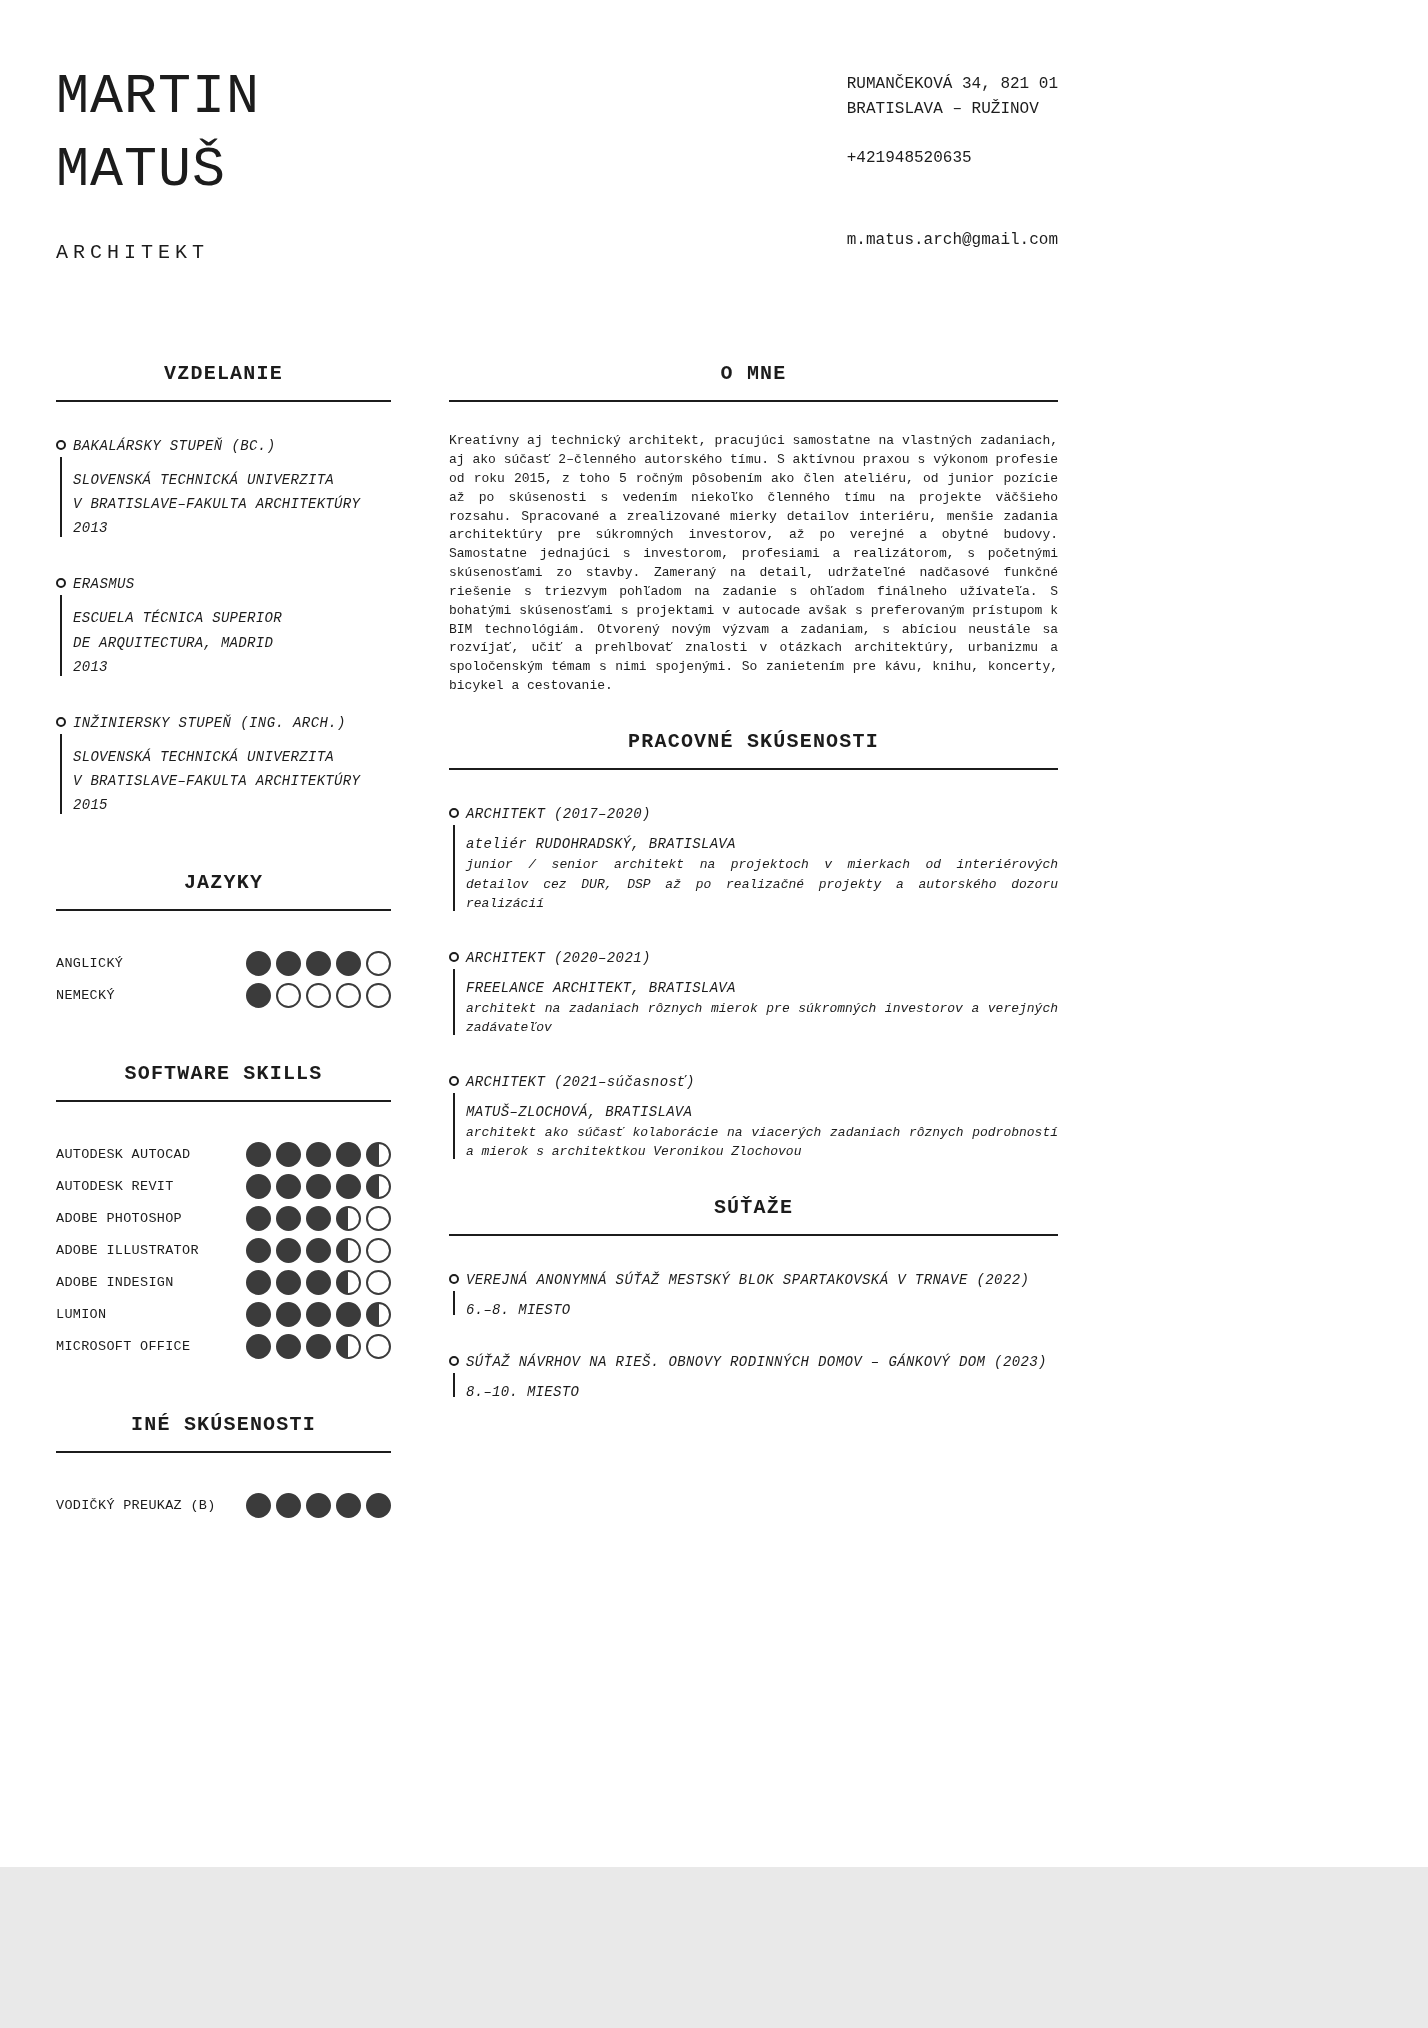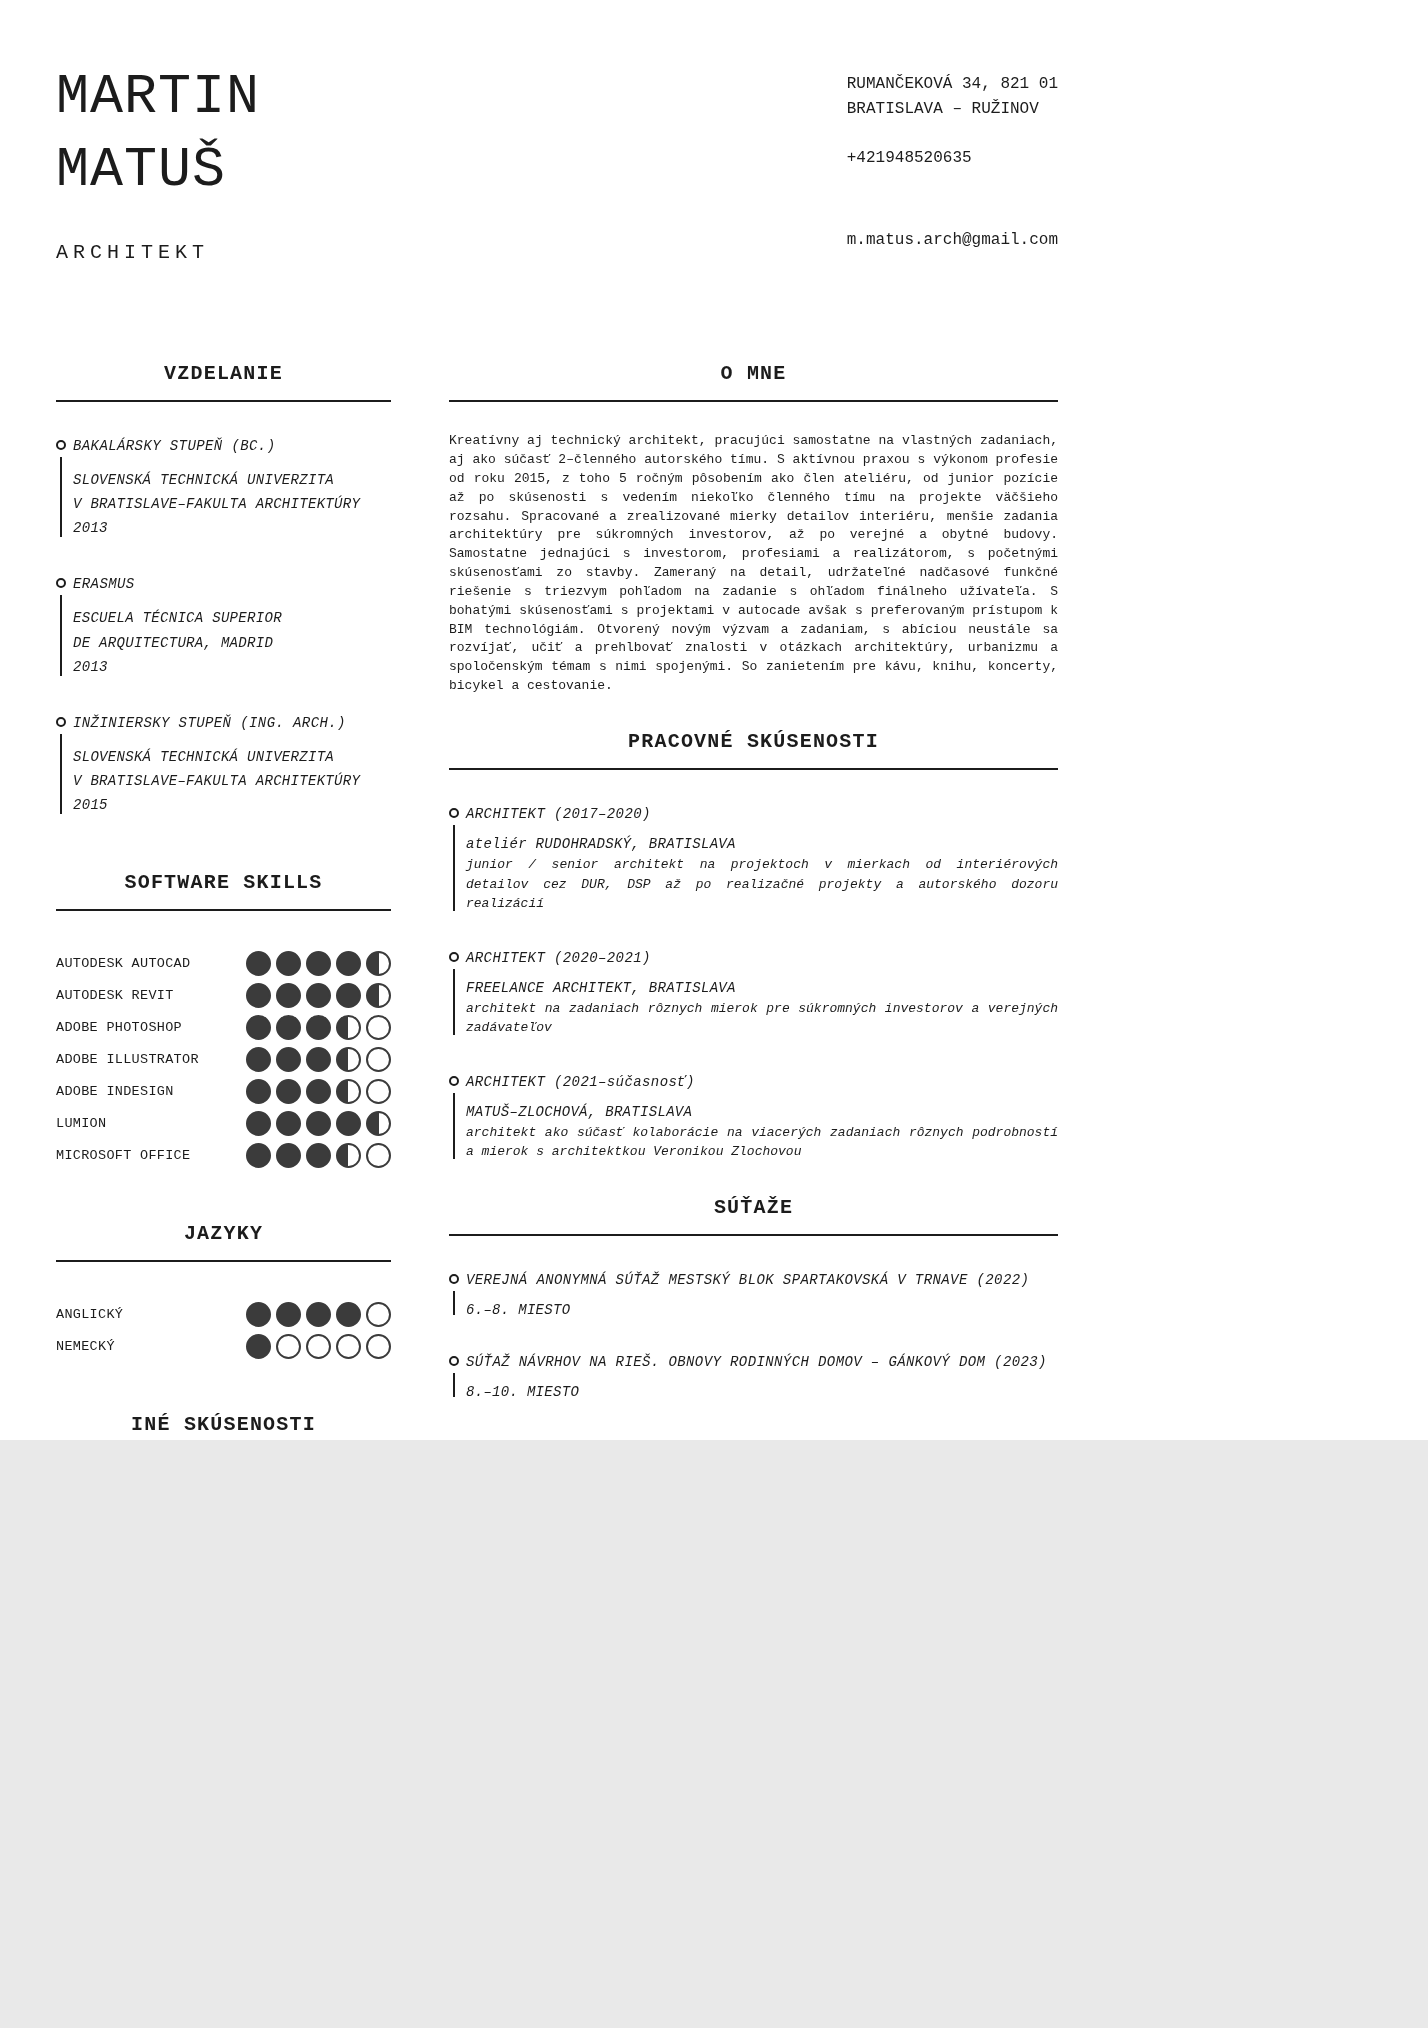--- a/index.html
+++ b/index.html
@@ -4,21 +4,21 @@
 <title>CV</title>
 <style>
   * { margin: 0; padding: 0; box-sizing: border-box; }
   html, body { background: #e9e9e9; }
   body {
     font-family: "Liberation Mono", "DejaVu Sans Mono", monospace;
     color: var(--ink, #1c1c1c);
   }
   .page {
     width: 1428px;
-    height: 1440px;
+    height: 1867px;
     margin: 0 auto;
     background: #ffffff;
     padding: 62px 370px 40px 56px;
     overflow: hidden;
   }
 
   
   .header { display: flex; justify-content: space-between; align-items: flex-start; }
   .name { font-size: 55px; line-height: 1.32; letter-spacing: 1px; font-weight: 400; }
   .role { margin-top: 34px; font-size: 20px; letter-spacing: 5px; }
@@ -141,20 +141,46 @@
               <div class="e-line">SLOVENSKÁ TECHNICKÁ UNIVERZITA</div>
               <div class="e-line">V BRATISLAVE–FAKULTA ARCHITEKTÚRY</div>
               <div class="e-line">2015</div>
             </div>
           </div>
 
         </div>
       </section>
 
       <section>
+        <h2 class="sec-h">JAZYKY</h2>
+        <div class="skill-list">
+          <div class="skill-row">
+            <span class="skill-label">ANGLICKÝ</span>
+            <span class="dots">
+                <span class="dot full"></span>
+                <span class="dot full"></span>
+                <span class="dot full"></span>
+                <span class="dot full"></span>
+                <span class="dot empty"></span>
+              </span>
+          </div>
+          <div class="skill-row">
+            <span class="skill-label">NEMECKÝ</span>
+            <span class="dots">
+                <span class="dot full"></span>
+                <span class="dot empty"></span>
+                <span class="dot empty"></span>
+                <span class="dot empty"></span>
+                <span class="dot empty"></span>
+              </span>
+          </div>
+        </div>
+      </section>
+
+      <section>
         <h2 class="sec-h">SOFTWARE SKILLS</h2>
         <div class="skill-list">
           <div class="skill-row">
             <span class="skill-label">AUTODESK AUTOCAD</span>
             <span class="dots">
                 <span class="dot full"></span>
                 <span class="dot full"></span>
                 <span class="dot full"></span>
                 <span class="dot full"></span>
                 <span class="dot half"></span>
@@ -210,46 +236,20 @@
                 <span class="dot half"></span>
               </span>
           </div>
           <div class="skill-row">
             <span class="skill-label">MICROSOFT OFFICE</span>
             <span class="dots">
                 <span class="dot full"></span>
                 <span class="dot full"></span>
                 <span class="dot full"></span>
                 <span class="dot half"></span>
-                <span class="dot empty"></span>
-              </span>
-          </div>
-        </div>
-      </section>
-
-      <section>
-        <h2 class="sec-h">JAZYKY</h2>
-        <div class="skill-list">
-          <div class="skill-row">
-            <span class="skill-label">ANGLICKÝ</span>
-            <span class="dots">
-                <span class="dot full"></span>
-                <span class="dot full"></span>
-                <span class="dot full"></span>
-                <span class="dot full"></span>
-                <span class="dot empty"></span>
-              </span>
-          </div>
-          <div class="skill-row">
-            <span class="skill-label">NEMECKÝ</span>
-            <span class="dots">
-                <span class="dot full"></span>
-                <span class="dot empty"></span>
-                <span class="dot empty"></span>
-                <span class="dot empty"></span>
                 <span class="dot empty"></span>
               </span>
           </div>
         </div>
       </section>
 
       <section>
         <h2 class="sec-h">INÉ SKÚSENOSTI</h2>
         <div class="skill-list">
           <div class="skill-row">

